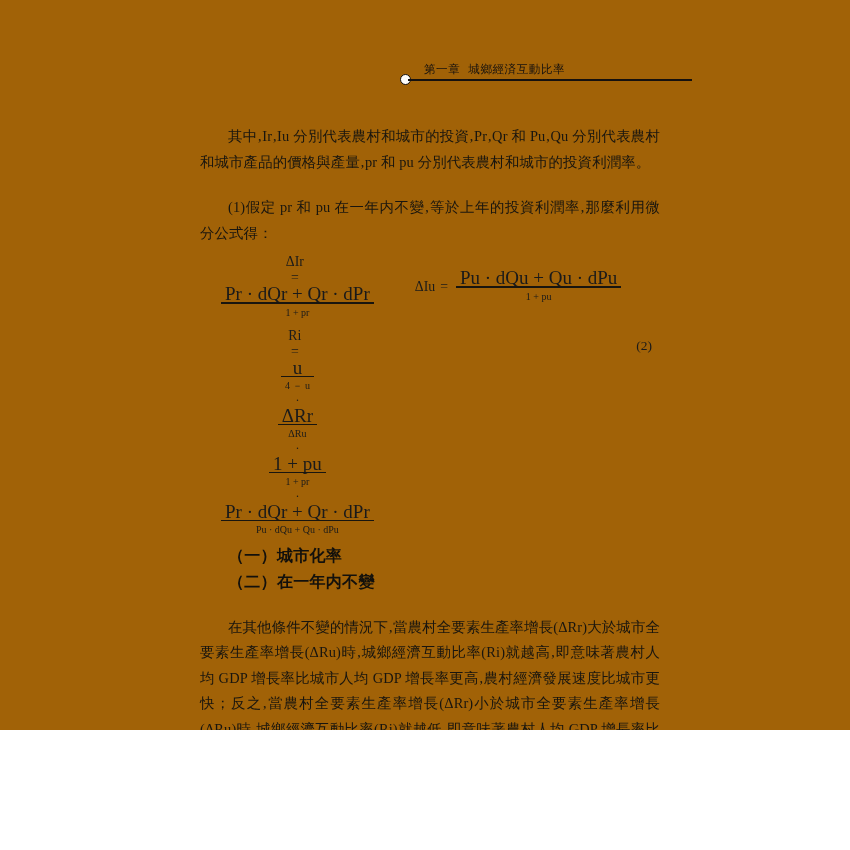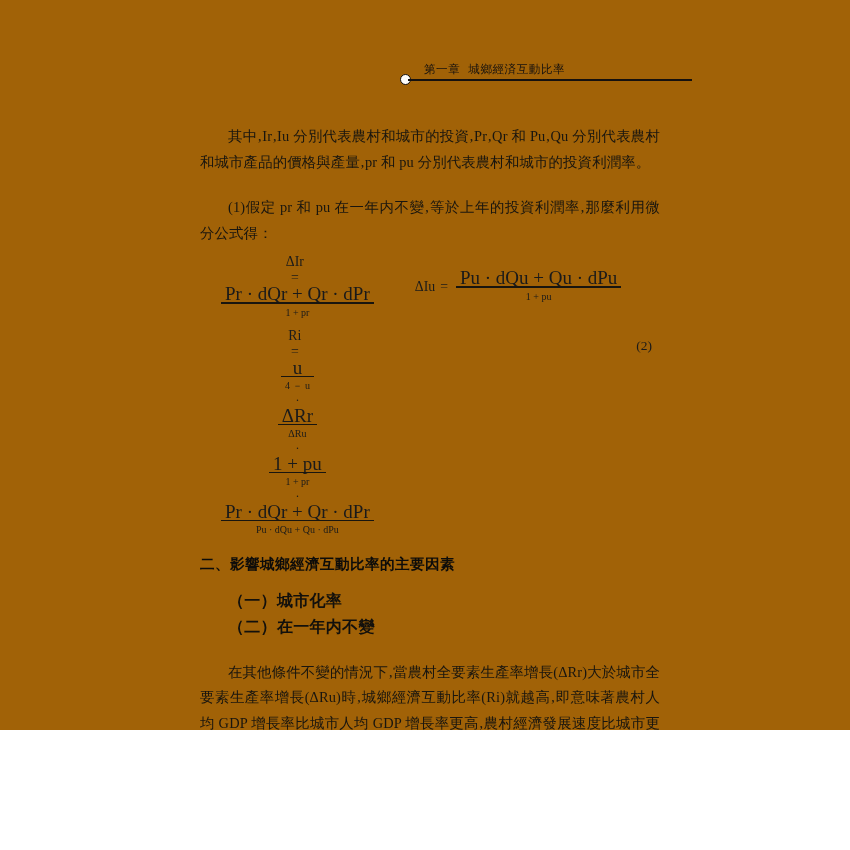--- a/index.html
+++ b/index.html
@@ -238,21 +238,20 @@
             <span class="num">Pr · dQr + Qr · dPr</span>
             <span class="bar"></span>
             <span class="den">Pu · dQu + Qu · dPu</span>
           </span>
         </span>
       </div>
       <span class="eqnum">(2)</span>
     </div>
 
 
-    <h2 class="section">二、影響城鄉經濟互動比率的主要因素</h2>
 
 
     <h3 class="subsection">（一）城市化率</h3>
 
 
     <h3 class="subsection">（二）在一年内不變</h3>
 
     <p class="body indent">在其他條件不變的情況下‚當農村全要素生產率增長(ΔRr)大於城市全要素生產率增長(ΔRu)時‚城鄉經濟互動比率(Ri)就越高‚即意味著農村人均 GDP 增長率比城市人均 GDP 增長率更高‚農村經濟發展速度比城市更快；反之‚當農村全要素生產率增長(ΔRr)小於城市全要素生產率增長(ΔRu)時‚城鄉經濟互動比率(Ri)就越低‚即意味著農村人均 GDP 增長率比城市人均 GDP 增長率更低‚農村經濟發展速度比城市更慢。可見‚大力提高農村全要素生產率(ΔRr)對於加快農村經濟發展‚從而縮小城鄉經濟發展差距‚推動城鄉經濟協調均衡發展有著重大的現實意義。</p>
 
   </div>

